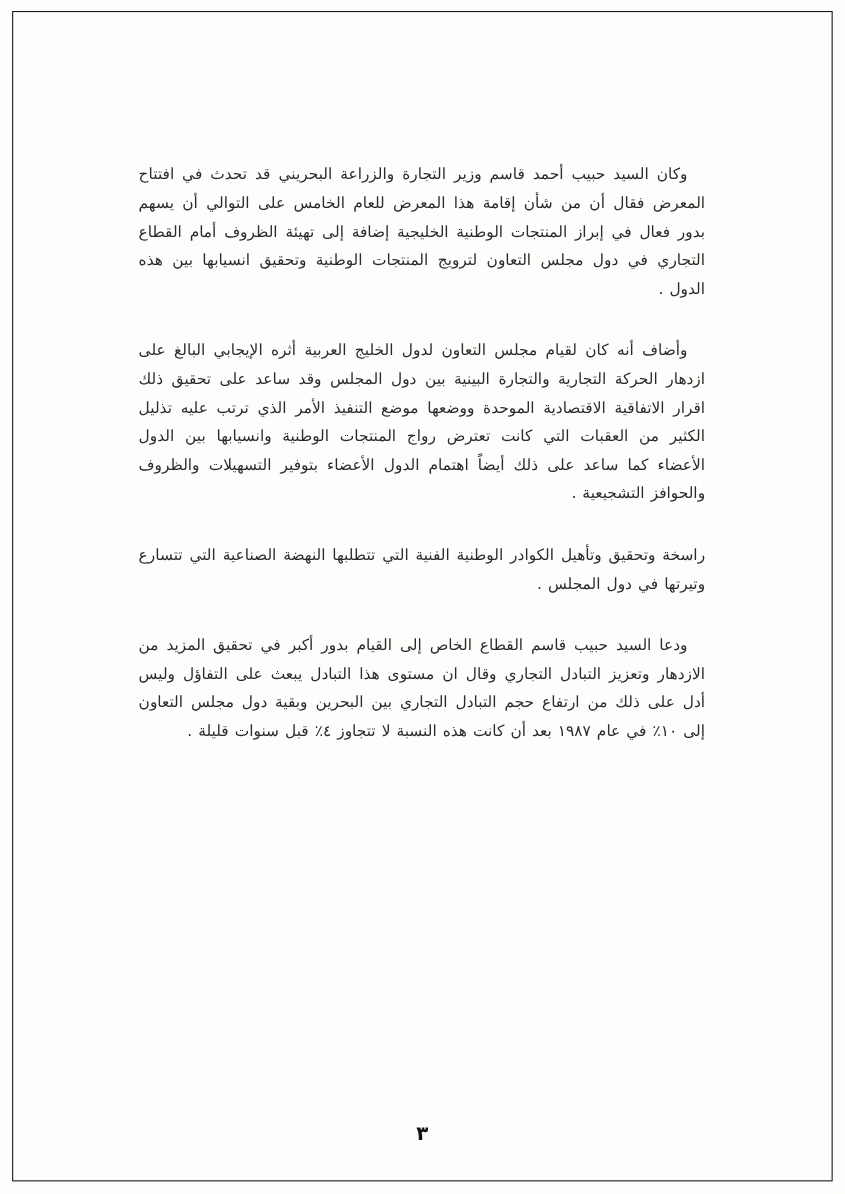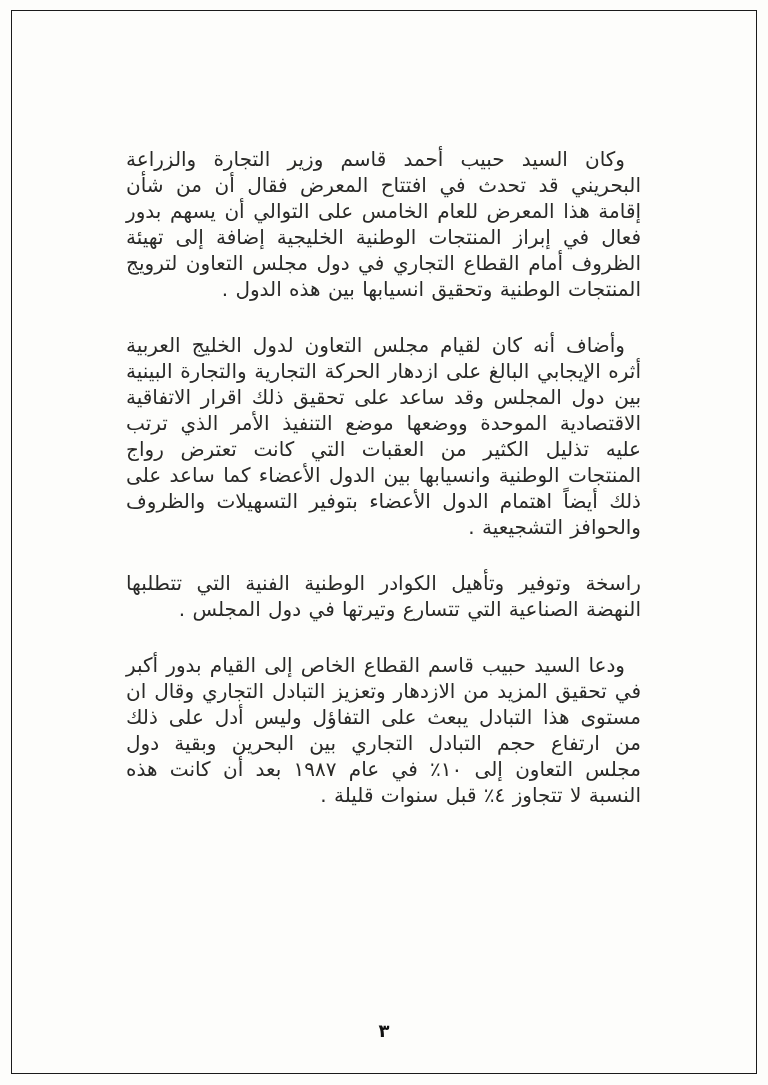--- a/index.html
+++ b/index.html
@@ -24,21 +24,21 @@
     pointer-events: none;
   }
   .content {
     position: absolute;
     top: 146px;
     right: 127px;
     width: 515px;
     direction: rtl;
     text-align: justify;
     color: #2a2a28;
-    font-size: 20px;
+    font-size: 14px;
     line-height: 26px;
     word-spacing: 1px;
   }
   .para {
     margin: 0 0 20px 0;
     text-indent: 16px;
   }
   .para.gap-large {
     margin-bottom: 30px;
   }
@@ -59,17 +59,17 @@
   }
 </style>
 </head>
 <body>
 
 <div class="page-frame"></div>
 
 <div class="content">
   <p class="para gap-large">وكان السيد حبيب أحمد قاسم وزير التجارة والزراعة البحريني قد تحدث في افتتاح المعرض فقال أن من شأن إقامة هذا المعرض للعام الخامس على التوالي أن يسهم بدور فعال في إبراز المنتجات الوطنية الخليجية إضافة إلى تهيئة الظروف أمام القطاع التجاري في دول مجلس التعاون لترويج المنتجات الوطنية وتحقيق انسيابها بين هذه الدول .</p>
   <p class="para gap-large">وأضاف أنه كان لقيام مجلس التعاون لدول الخليج العربية أثره الإيجابي البالغ على ازدهار الحركة التجارية والتجارة البينية بين دول المجلس وقد ساعد على تحقيق ذلك اقرار الاتفاقية الاقتصادية الموحدة ووضعها موضع التنفيذ الأمر الذي ترتب عليه تذليل الكثير من العقبات التي كانت تعترض رواج المنتجات الوطنية وانسيابها بين الدول الأعضاء كما ساعد على ذلك أيضاً اهتمام الدول الأعضاء بتوفير التسهيلات والظروف والحوافز التشجيعية .</p>
-  <p class="para sub-block gap-large">راسخة وتوفير وتأهيل الكوادر الوطنية الفنية التي تتطلبها النهضة الصناعية التي تتسارع وتيرتها في دول المجلس .</p>
+  <p class="para sub-block gap-large">راسخة وتحقيق وتأهيل الكوادر الوطنية الفنية التي تتطلبها النهضة الصناعية التي تتسارع وتيرتها في دول المجلس .</p>
   <p class="para">ودعا السيد حبيب قاسم القطاع الخاص إلى القيام بدور أكبر في تحقيق المزيد من الازدهار وتعزيز التبادل التجاري وقال ان مستوى هذا التبادل يبعث على التفاؤل وليس أدل على ذلك من ارتفاع حجم التبادل التجاري بين البحرين وبقية دول مجلس التعاون إلى ١٠٪ في عام ١٩٨٧ بعد أن كانت هذه النسبة لا تتجاوز ٤٪ قبل سنوات قليلة .</p>
 </div>
 
 <div class="page-number">٣</div>
 
 </body></html>

